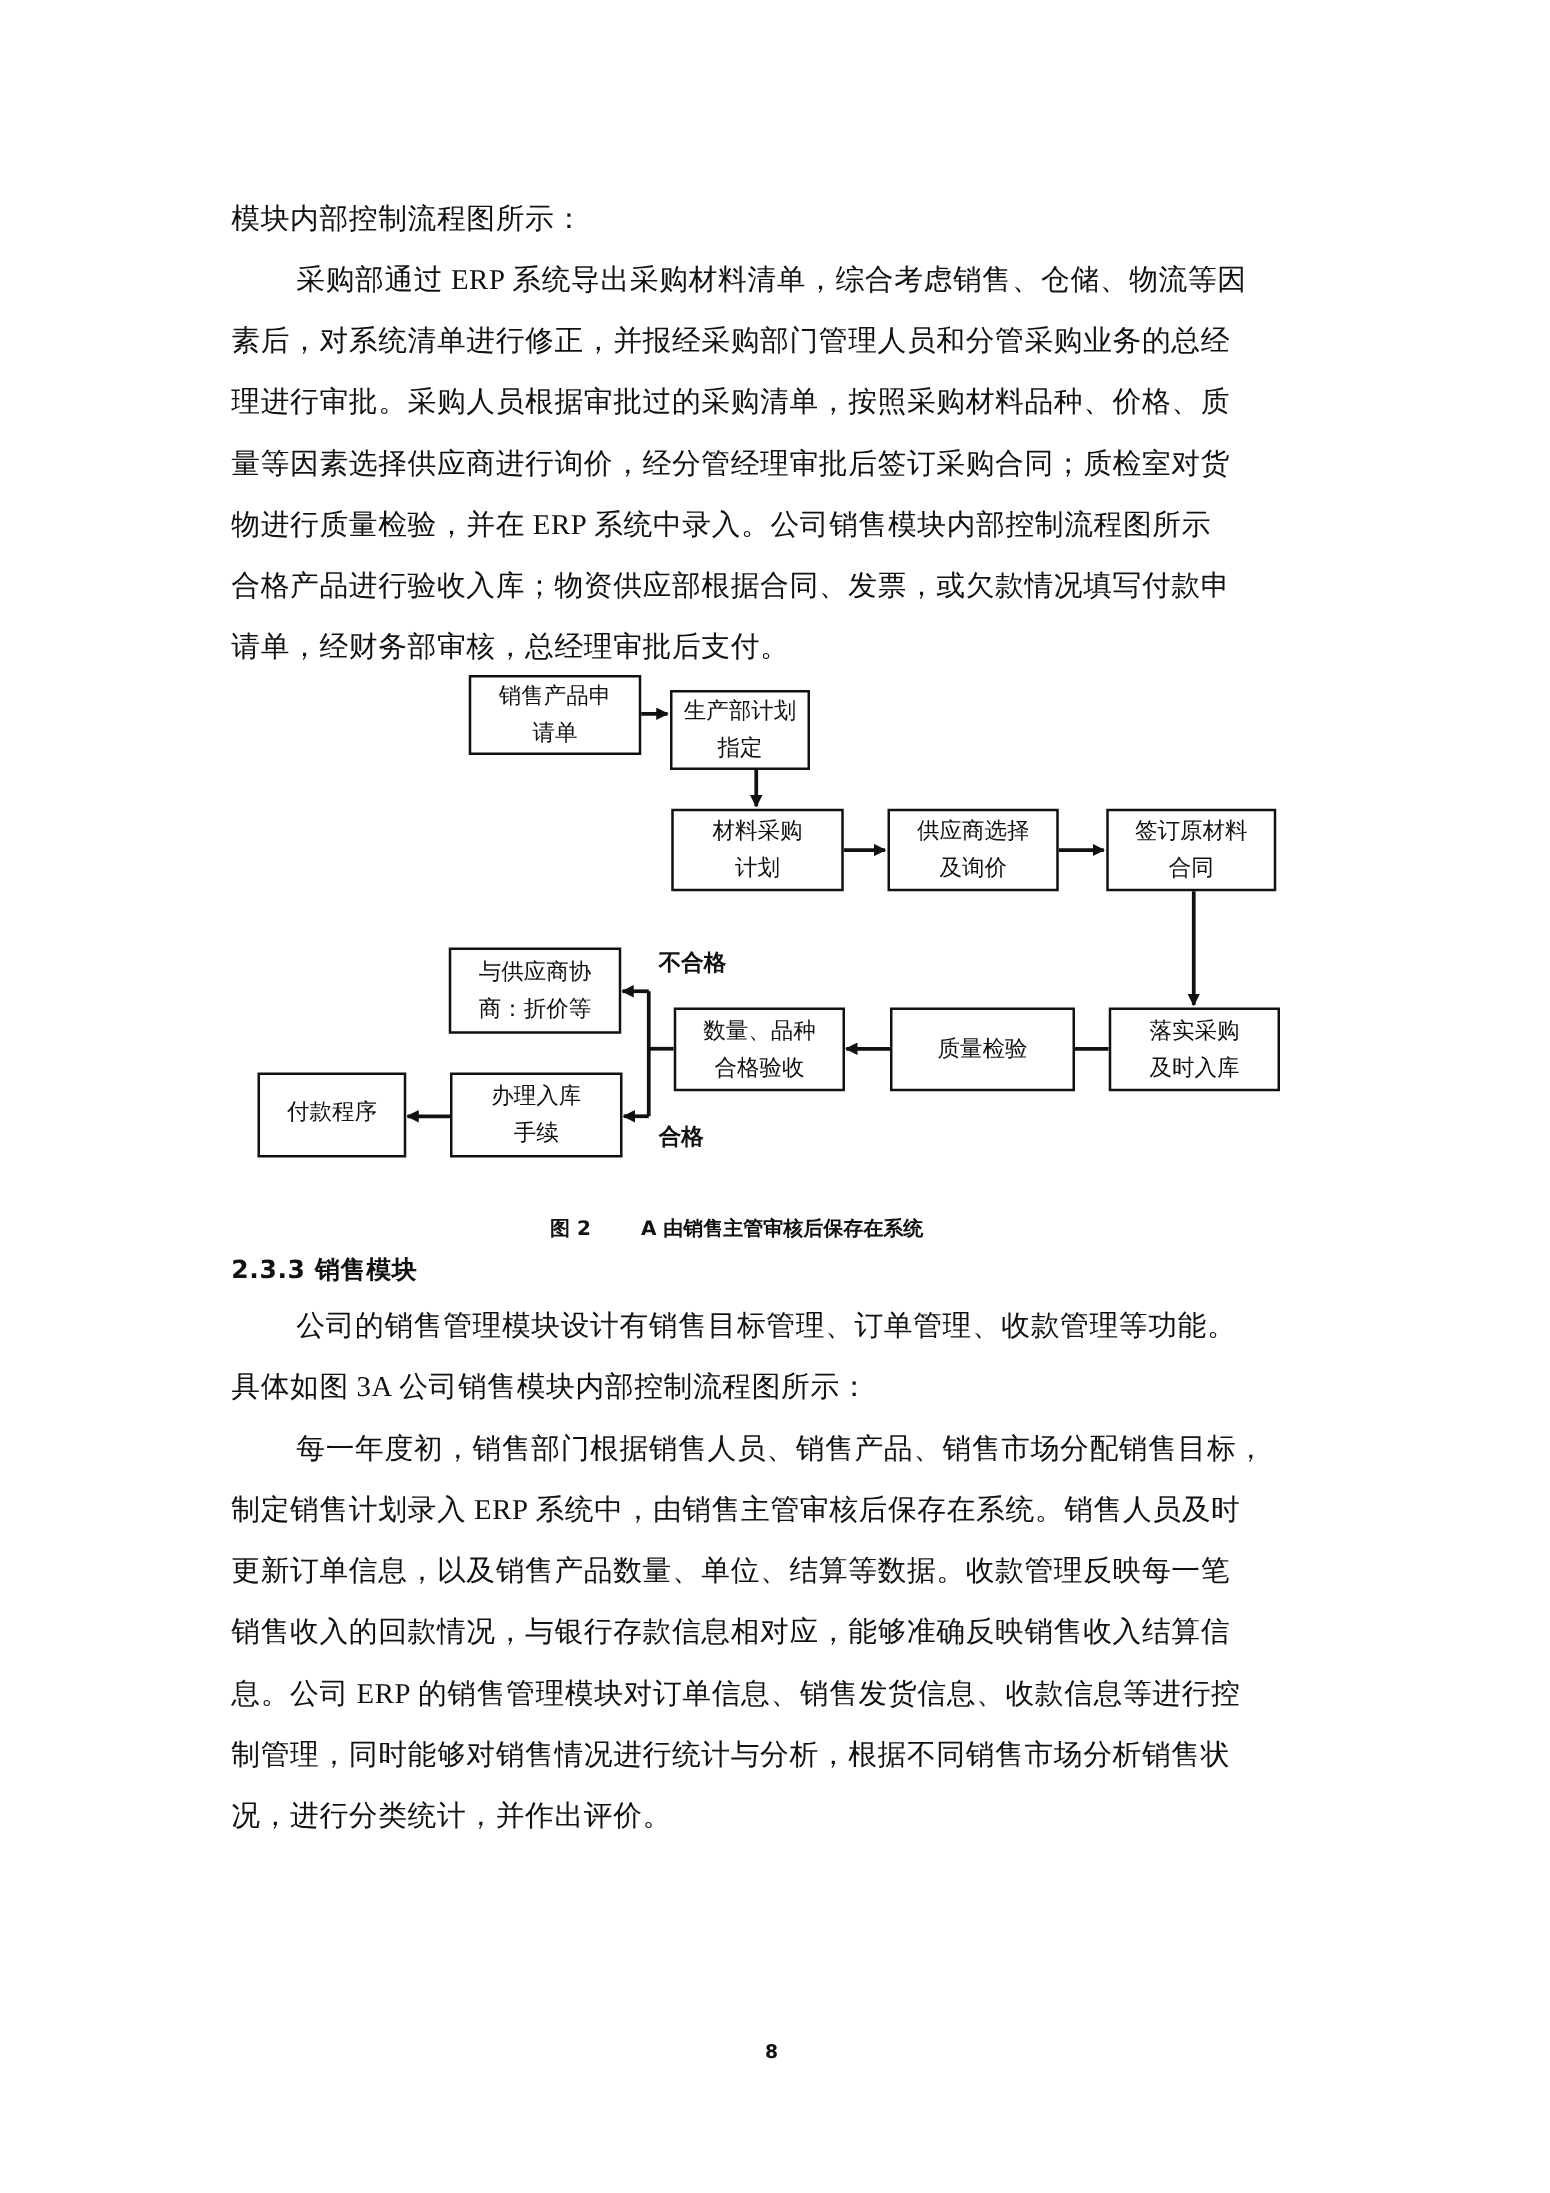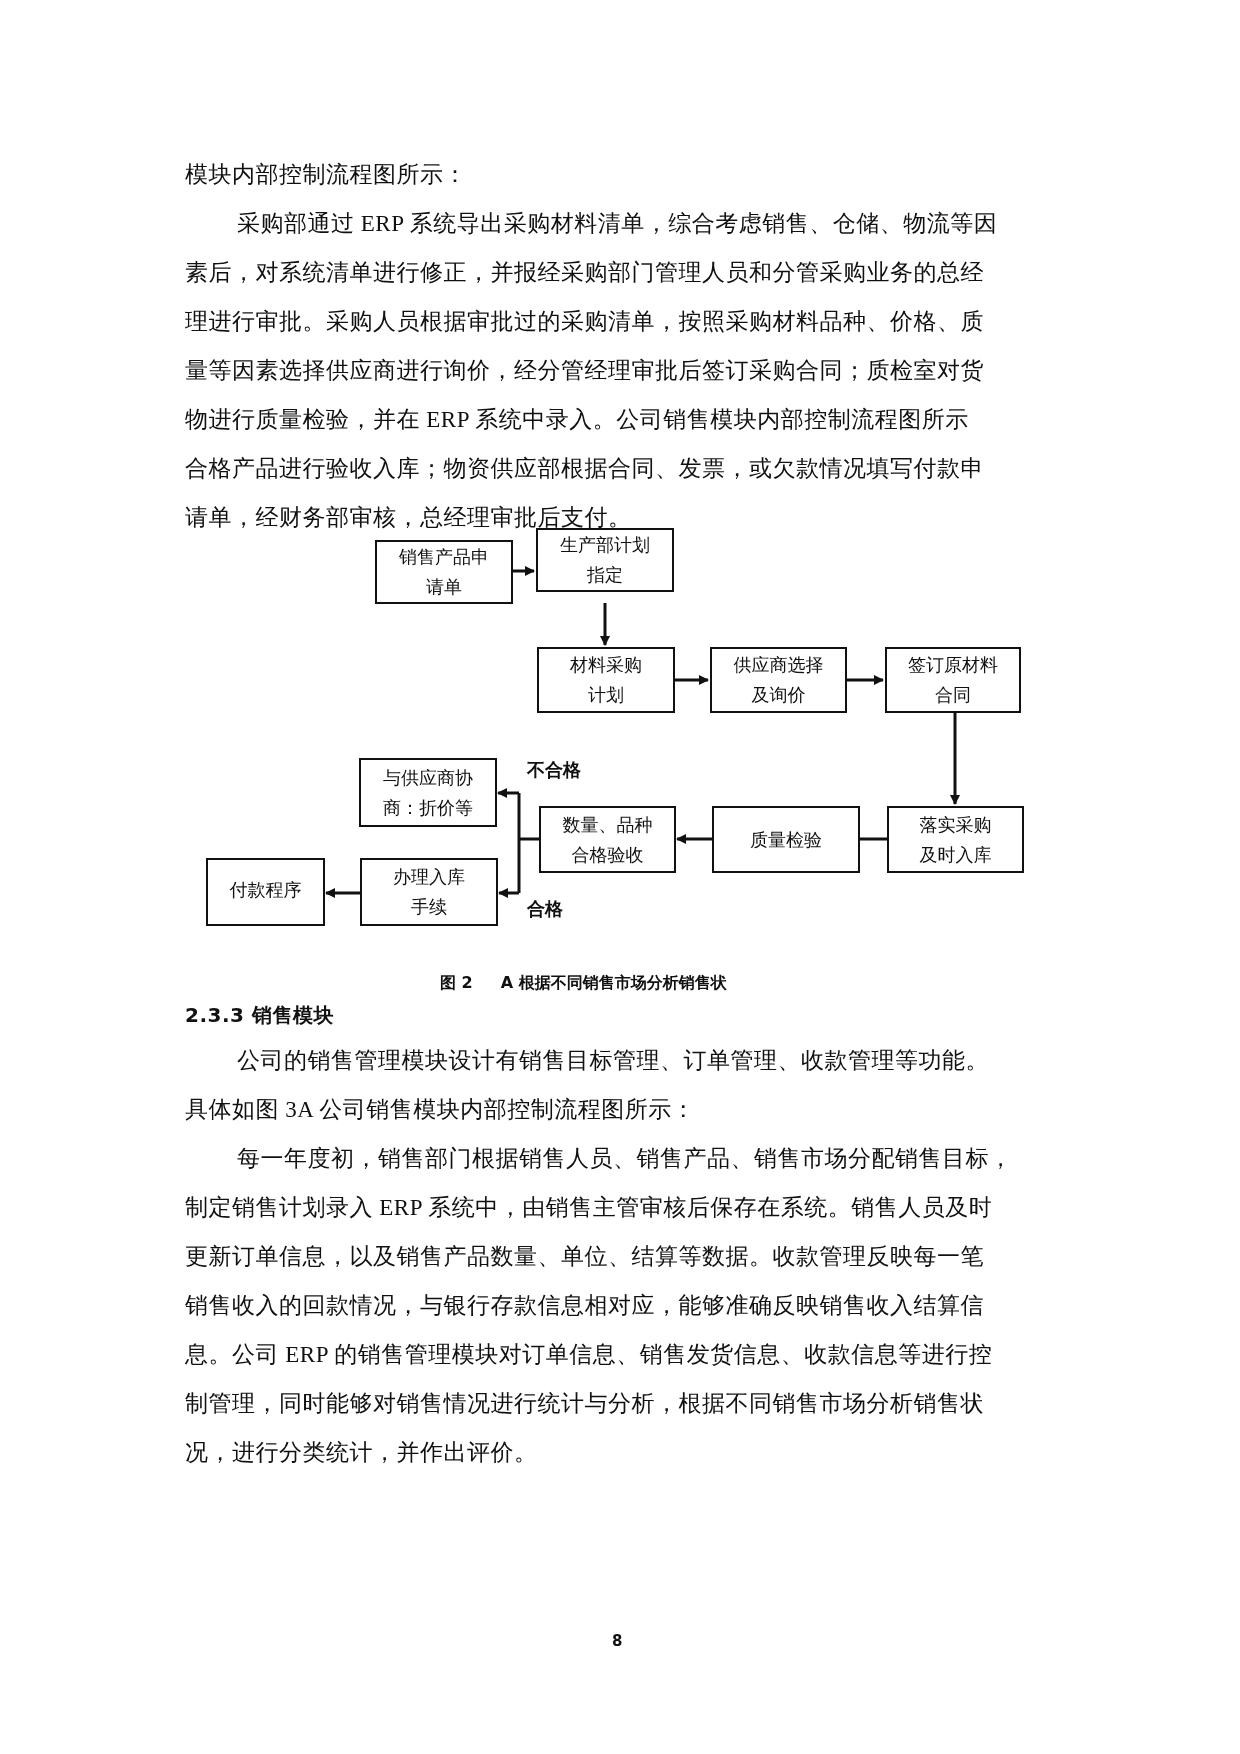--- a/index.html
+++ b/index.html
@@ -2,21 +2,21 @@
 <html><head>
 <meta charset="utf-8">
 <style>
   html, body { margin: 0; padding: 0; background: #ffffff; }
   body { width: 1240px; height: 1754px; position: relative; overflow: hidden;
          font-family: "DejaVu Serif", "Liberation Serif", serif; color: #111; }
   .line { position: absolute; left: 185px; font-size: 23px; line-height: 30px; white-space: nowrap; letter-spacing: 0.5px; font-family: Liberation Serif, serif; }
   .indent { left: 237px; }
   .heading { font-family: "DejaVu Sans", "Liberation Sans", sans-serif; font-weight: bold; font-size: 20px; }
   .caption { position: absolute; left: 440px; top: 973px; font-family: "DejaVu Sans", "Liberation Sans", sans-serif; font-weight: bold; font-size: 16px; white-space: nowrap; }
-  .caption .num { margin-right: 28px; }
+  .caption .num { margin-right: 40px; }
   .pagenum { position: absolute; left: 612px; top: 1632px; font-family: "DejaVu Sans", "Liberation Sans", sans-serif; font-weight: bold; font-size: 15px; }
   .box { position: absolute; border: 2px solid #111; box-sizing: border-box; background: #fff;
          display: flex; flex-direction: column; align-items: center; justify-content: center;
          font-family: "DejaVu Sans", "Liberation Sans", sans-serif; font-size: 18px; line-height: 30px; text-align: center; }
   .box.top { justify-content: flex-start; padding-top: 15px; }
   .lbl { position: absolute; font-family: "DejaVu Sans", "Liberation Sans", sans-serif; font-size: 18px; font-weight: bold; white-space: nowrap; text-align: right; }
   svg.diag { position: absolute; left: 0; top: 0; }
 </style>
 </head>
 <body>
@@ -61,21 +61,21 @@
     <line x1="519" y1="893" x2="499" y2="893" marker-end="url(#arr)"></line>
 
     <line x1="360" y1="893" x2="326" y2="893" marker-end="url(#arr)"></line>
   </g>
 </svg>
 
 <div class="box" style="left:375px;top:540px;width:138px;height:64px">
   <span>销售产品申</span>
   <span>请单</span>
 </div>
-<div class="box" style="left:536px;top:528px;width:138px;height:64px">
+<div class="box" style="left:536px;top:552px;width:112px;height:64px">
   <span>生产部计划</span>
   <span>指定</span>
 </div>
 <div class="box" style="left:537px;top:647px;width:138px;height:66px">
   <span>材料采购</span>
   <span>计划</span>
 </div>
 <div class="box" style="left:710px;top:647px;width:137px;height:66px">
   <span>供应商选择</span>
   <span>及询价</span>
@@ -104,21 +104,21 @@
   <span>手续</span>
 </div>
 <div class="box top" style="left:206px;top:858px;width:119px;height:68px">
   <span>付款程序</span>
 </div>
 
 <div class="lbl" style="left:527px;top:758px">不合格</div>
 <div class="lbl" style="left:527px;top:897px">合格</div>
 
 <div class="caption">
-  <span class="num">图 2</span><span>A 根据不同销售市场分析销售状</span>
+  <span class="num">图 2</span><span>A 由销售主管审核后保存在系统</span>
 </div>
 
 <div class="line heading" style="top:1000px">2.3.3 销售模块</div>
 <div class="line indent" style="top:1046px">公司的销售管理模块设计有销售目标管理、订单管理、收款管理等功能。</div>
 <div class="line" style="top:1095px">具体如图 3A 公司销售模块内部控制流程图所示：</div>
 <div class="line indent" style="top:1144px">每一年度初，销售部门根据销售人员、销售产品、销售市场分配销售目标，</div>
 <div class="line" style="top:1193px">制定销售计划录入 ERP 系统中，由销售主管审核后保存在系统。销售人员及时</div>
 <div class="line" style="top:1242px">更新订单信息，以及销售产品数量、单位、结算等数据。收款管理反映每一笔</div>
 <div class="line" style="top:1291px">销售收入的回款情况，与银行存款信息相对应，能够准确反映销售收入结算信</div>
 <div class="line" style="top:1340px">息。公司 ERP 的销售管理模块对订单信息、销售发货信息、收款信息等进行控</div>

